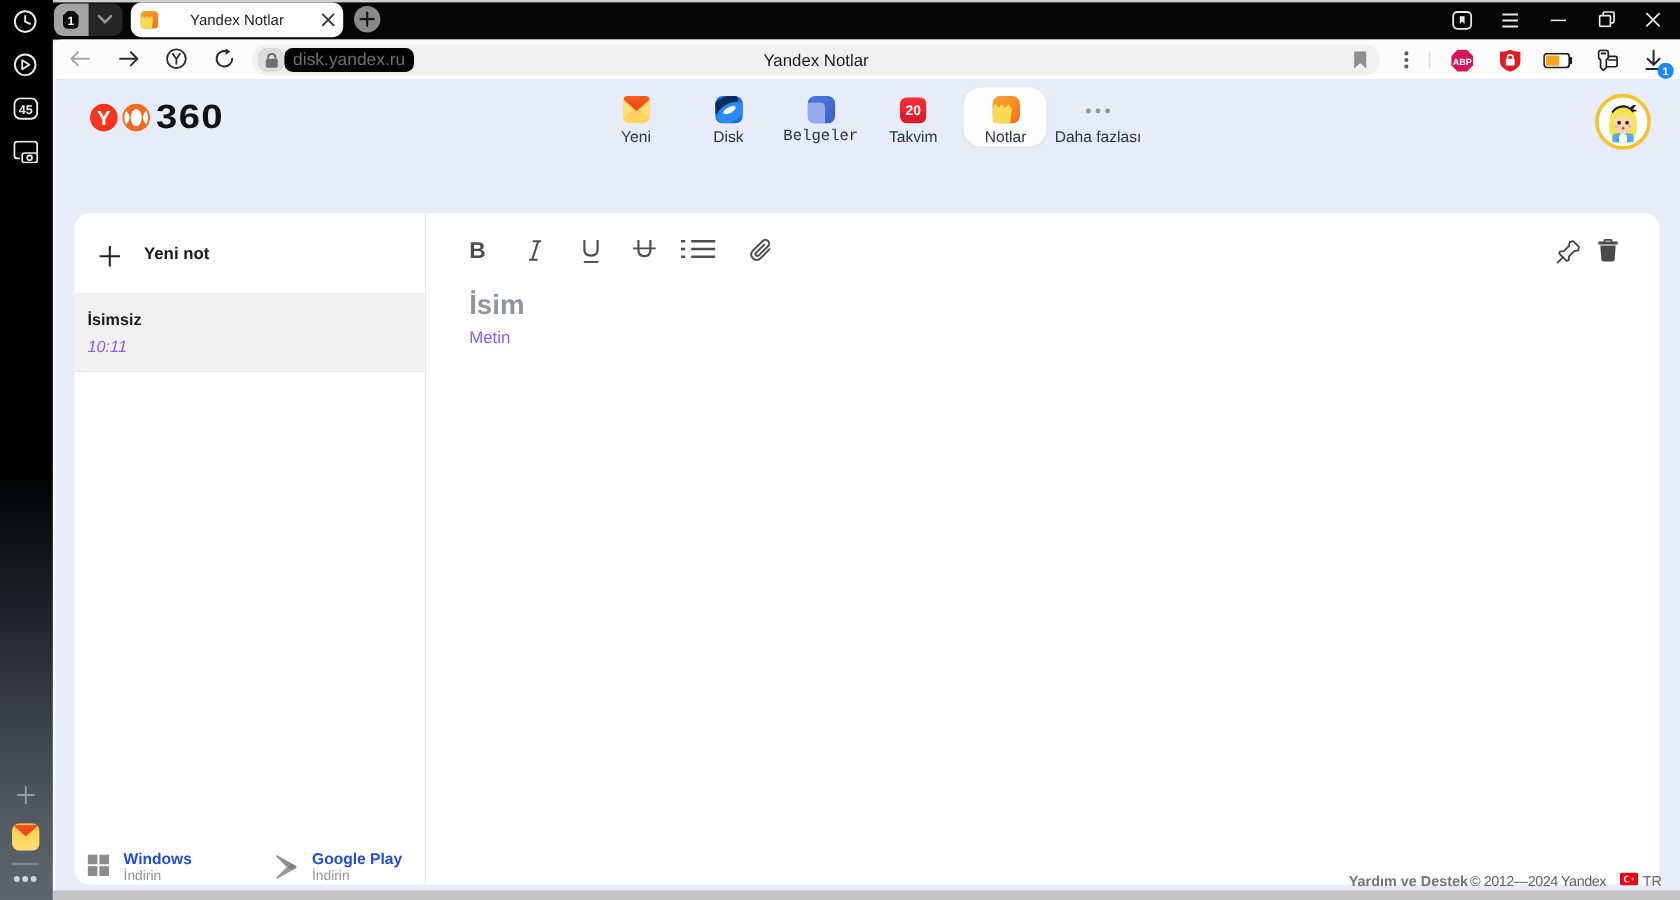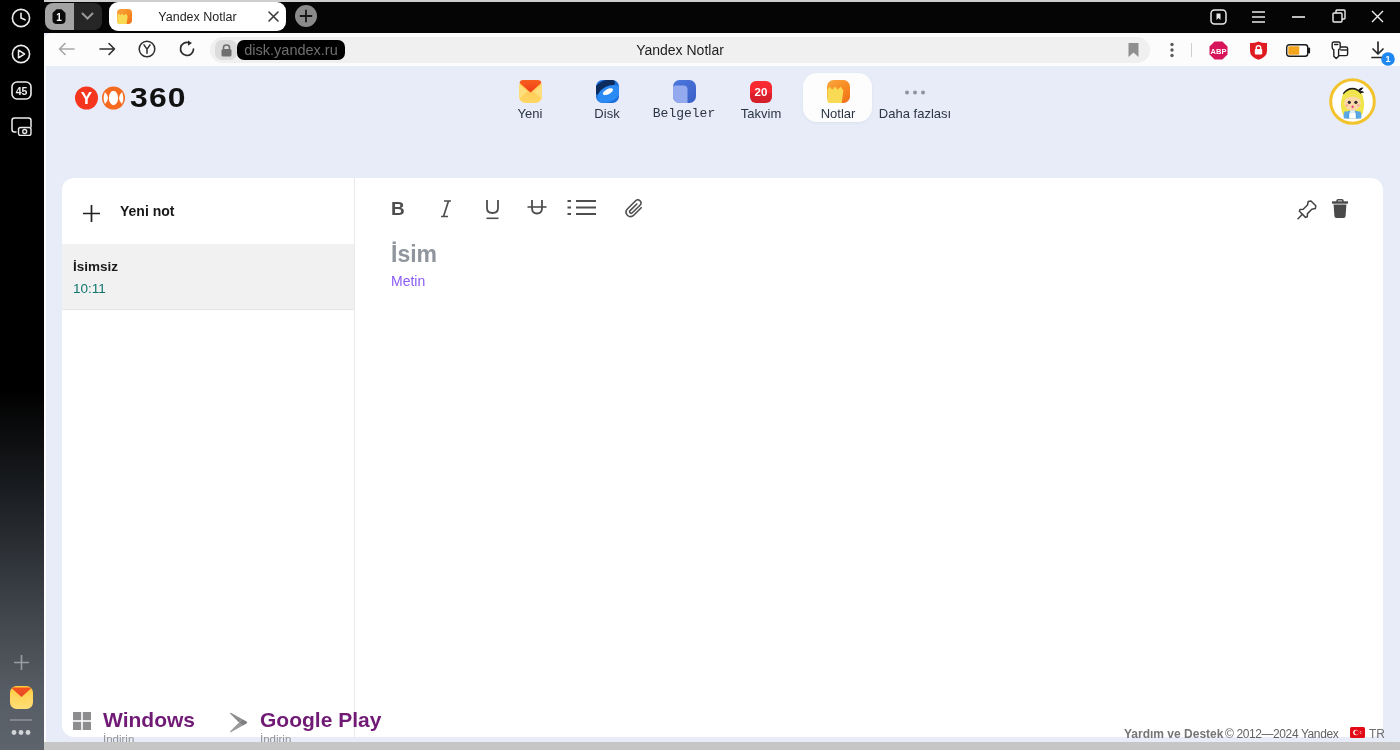--- a/index.html
+++ b/index.html
@@ -33,28 +33,28 @@
   #notchip{position:absolute;left:761px;top:7px;width:69px;height:49px;background:#fdfdfe;border-radius:14px;box-shadow:0 1px 3px rgba(60,80,140,0.07);}
   #avatar{position:absolute;left:1287px;top:12px;}
   
   #card{left:62px;top:131px;width:1321px;height:559px;background:#fff;border-radius:12px;margin-top:47px;}
   #listpanel{position:absolute;left:0;top:0;width:292px;height:559px;border-right:1px solid #e9e9e9;}
   #newnote{position:absolute;left:0;top:0;width:292px;height:66px;}
   #plusico{position:absolute;left:20px;top:26px;}
   #newnotetxt{position:absolute;left:58px;top:25px;font-size:14px;font-weight:bold;color:#181818;}
   #noteitem{position:absolute;left:0;top:66px;width:292px;height:65px;background:#f1f1f1;border-bottom:1px solid #e4e4e4;}
   #notetitle{position:absolute;left:11px;top:15px;font-size:13.5px;font-weight:bold;color:#1b1b1b;}
-  #notetime{position:absolute;left:11px;top:37px;font-size:13.5px;color:#0f766e;}
+  #notetime{position:absolute;left:11px;top:37px;font-size:13.5px;color:#8b5cf6;font-style:italic;}
   #editor{position:absolute;left:293px;top:0;width:1028px;height:559px;}
   .edico{position:absolute;top:21px;}
   #isim{position:absolute;left:36px;top:63px;font-size:23px;font-weight:bold;color:#8f959d;}
   #metin{position:absolute;left:36px;top:95px;font-size:14px;color:#8b5cf6;}
   
   .dl{position:absolute;top:708px;}
-  .dl .t1{font-size:21px;font-weight:bold;color:#701a75;}
+  .dl .t1{font-size:13px;font-weight:bold;color:#1d4ed8;}
   .dl .t2{font-size:11.5px;color:#949494;margin-top:1px;}
   #ftright{position:absolute;font-size:12px;color:#757575;font-weight:bold;}
   #bottomstrip{left:44px;top:742px;width:1356px;height:8px;background:#c6c6c6;}
 </style>
 </head>
 <body>
 <div id="root">
 
   <div id="tabbar" class="abs"></div>
   <div id="topstrip" class="abs"></div>

